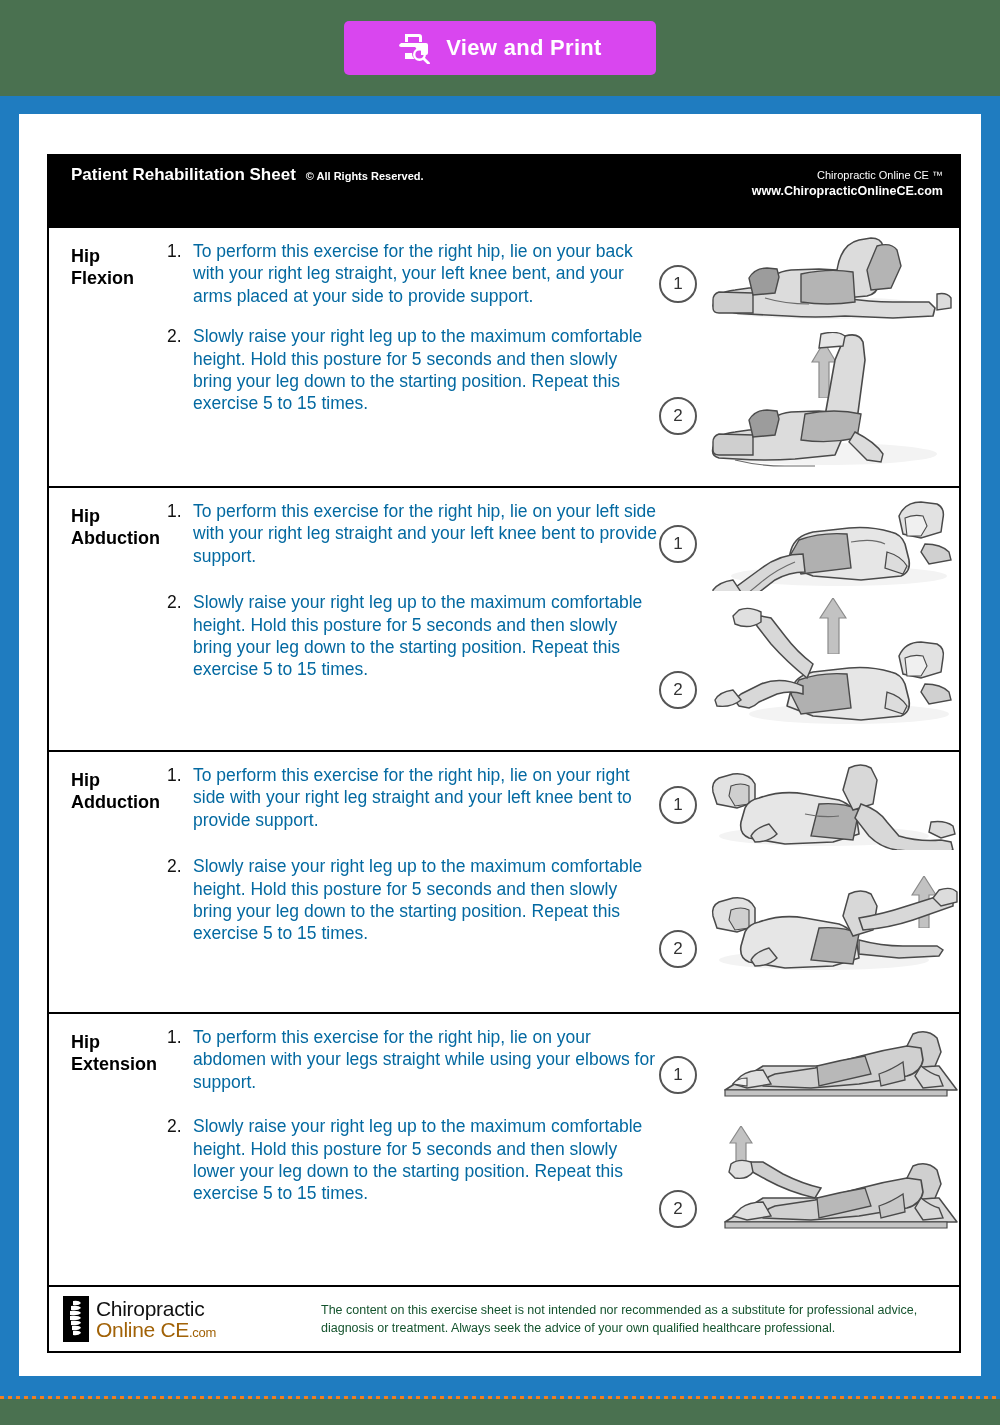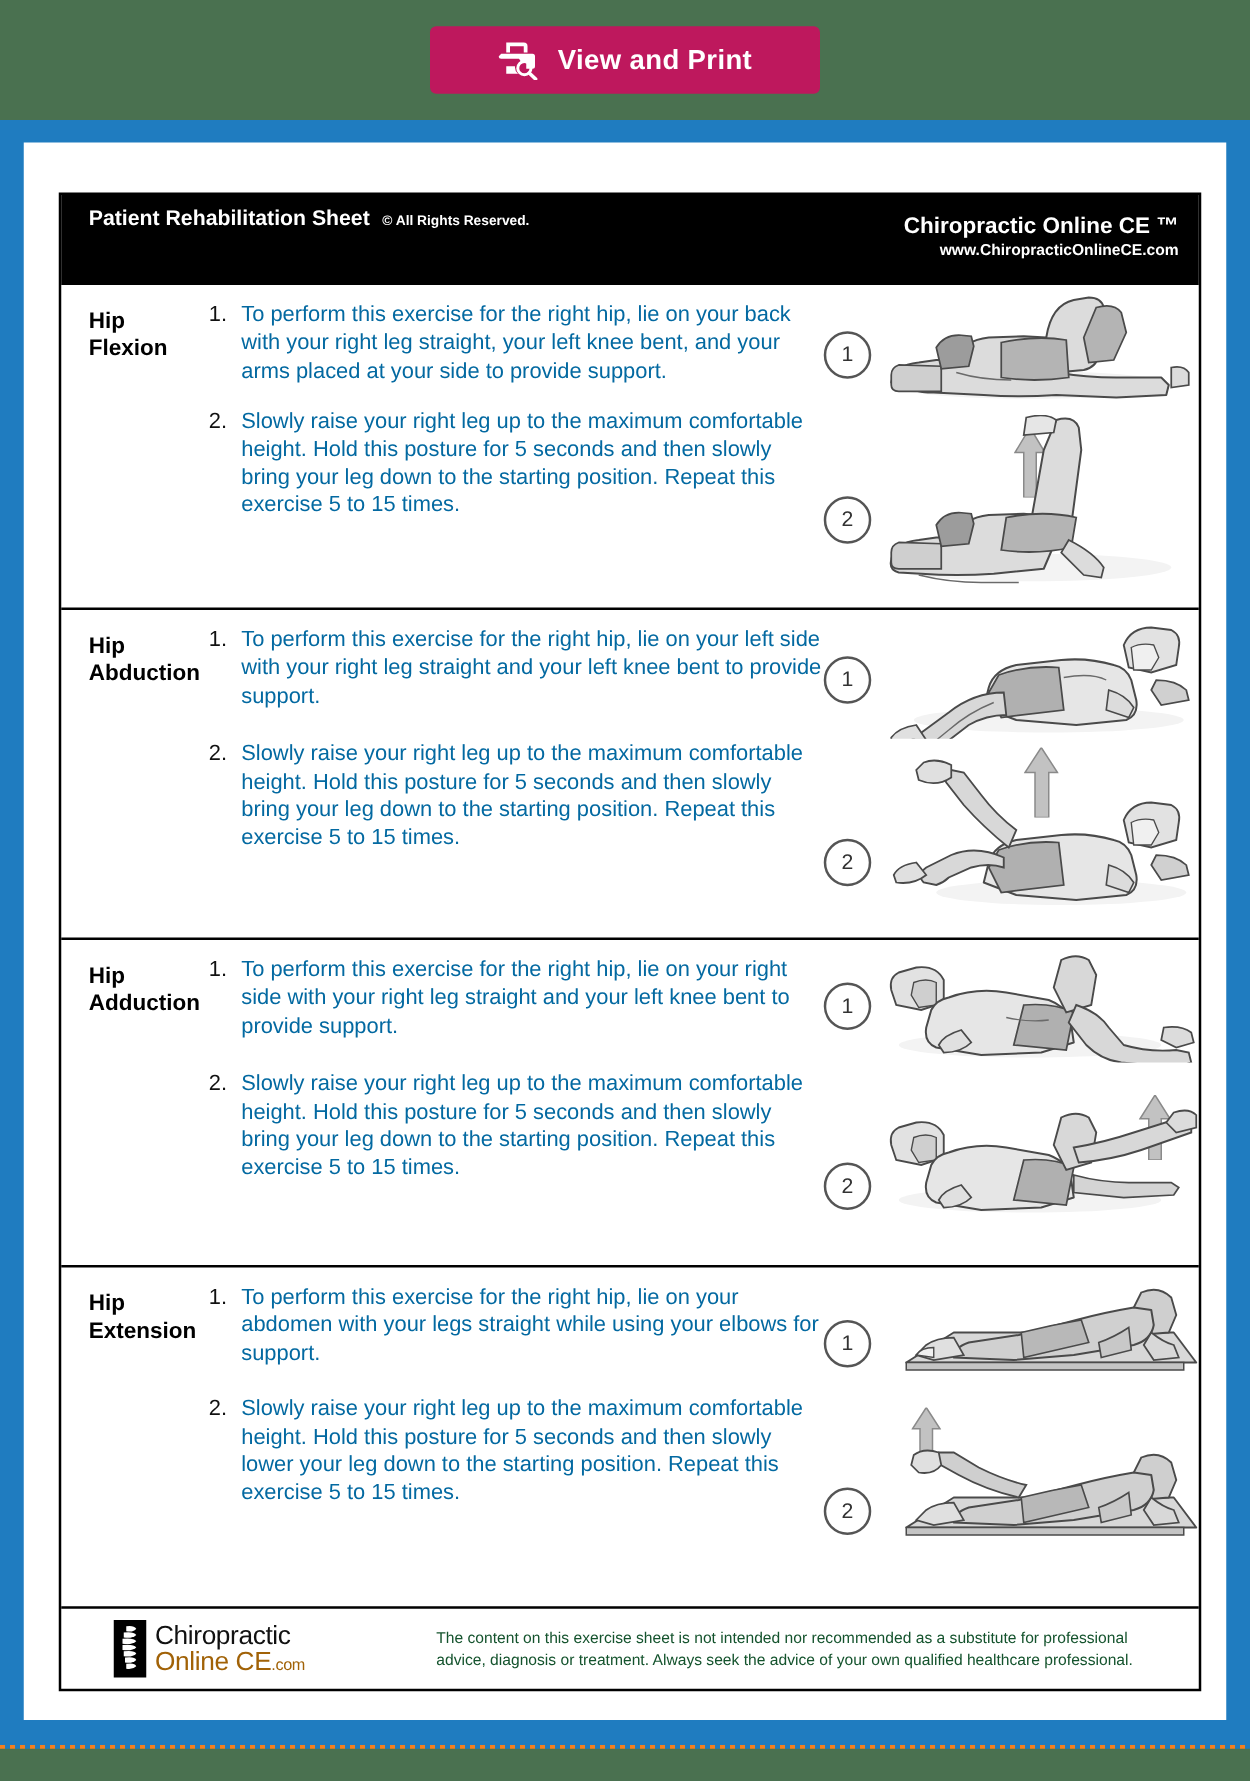--- a/index.html
+++ b/index.html
@@ -9,21 +9,21 @@
     font-family:"Liberation Sans", sans-serif;
     overflow:hidden;
   }
   
   .topbar{
     position:absolute;left:0;top:0;width:1000px;height:96px;
     background:#4a7150;
   }
   .print-btn{
     position:absolute;left:344px;top:21px;width:312px;height:54px;
-    background:#be185d;border:none;border-radius:5px;
+    background:#d946ef;border:none;border-radius:5px;
     display:flex;align-items:center;justify-content:center;gap:14px;
     cursor:pointer;box-sizing:border-box;
   }
   .print-btn .label{
     color:#ffffff;font-size:22px;font-weight:bold;letter-spacing:.3px;
   }
   .printer-ico{width:34px;height:32px;display:block;}
   
   .frame{
     position:absolute;left:0;top:96px;width:1000px;height:1300px;
@@ -47,21 +47,21 @@
     background:#000;color:#fff;height:72px;position:relative;
     padding:8px 16px 0 22px;box-sizing:border-box;
   }
   .title{font-size:31px;font-weight:bold;line-height:1.05;letter-spacing:-.2px;}
   .subtitle-row{display:flex;align-items:baseline;gap:10px;margin-top:1px;}
   .subtitle{font-size:17px;font-weight:bold;}
   .rights{font-size:11px;font-weight:bold;}
   .brand{
     position:absolute;right:16px;top:13px;text-align:right;
   }
-  .brand-name{font-size:18px;font-weight:bold;line-height:1.25;}
+  .brand-name{font-size:11px;font-weight:normal;line-height:1.25;}
   .brand-url{font-size:12.5px;font-weight:bold;line-height:1.3;}
   .caution{
     text-align:center;font-size:17px;color:#111;padding:10px 0 6px 0;
   }
   
   .ex{display:flex;padding:6px 0 0 0;position:relative;}
   .ex + .ex{border-top:2px solid #000;margin-top:6px;}
   .ex-name{
     width:118px;flex:0 0 118px;padding:12px 0 0 22px;box-sizing:border-box;
     font-size:18px;font-weight:bold;line-height:1.22;color:#000;
@@ -84,21 +84,21 @@
   .copyline{
     border-top:2px solid #000;font-size:15px;color:#111;
     padding:8px 0 8px 22px;position:absolute;left:0;right:0;bottom:66px;
     box-sizing:border-box;
   }
   .footbar{
     position:absolute;left:0;right:0;bottom:0;height:66px;
     border-top:2px solid #000;display:flex;align-items:center;
     padding:0 14px 0 14px;box-sizing:border-box;gap:18px;
   }
-  .logo{display:flex;align-items:center;gap:7px;width:240px;flex:0 0 240px;margin-left:28px;}
+  .logo{display:flex;align-items:center;gap:7px;width:240px;flex:0 0 240px;}
   .logo-mark{
     width:26px;height:46px;background:#000;display:flex;
     align-items:center;justify-content:center;flex:0 0 26px;
   }
   .logo-text{line-height:1.0;}
   .logo-l1{font-size:21px;color:#111;letter-spacing:-.3px;}
   .logo-l2{font-size:21px;color:#a16207;letter-spacing:-.3px;}
   .logo-l2 .dotcom{font-size:13px;}
   .disclaimer{font-size:12.5px;line-height:1.45;color:#14532d;flex:1 1 auto;}
 </style>

